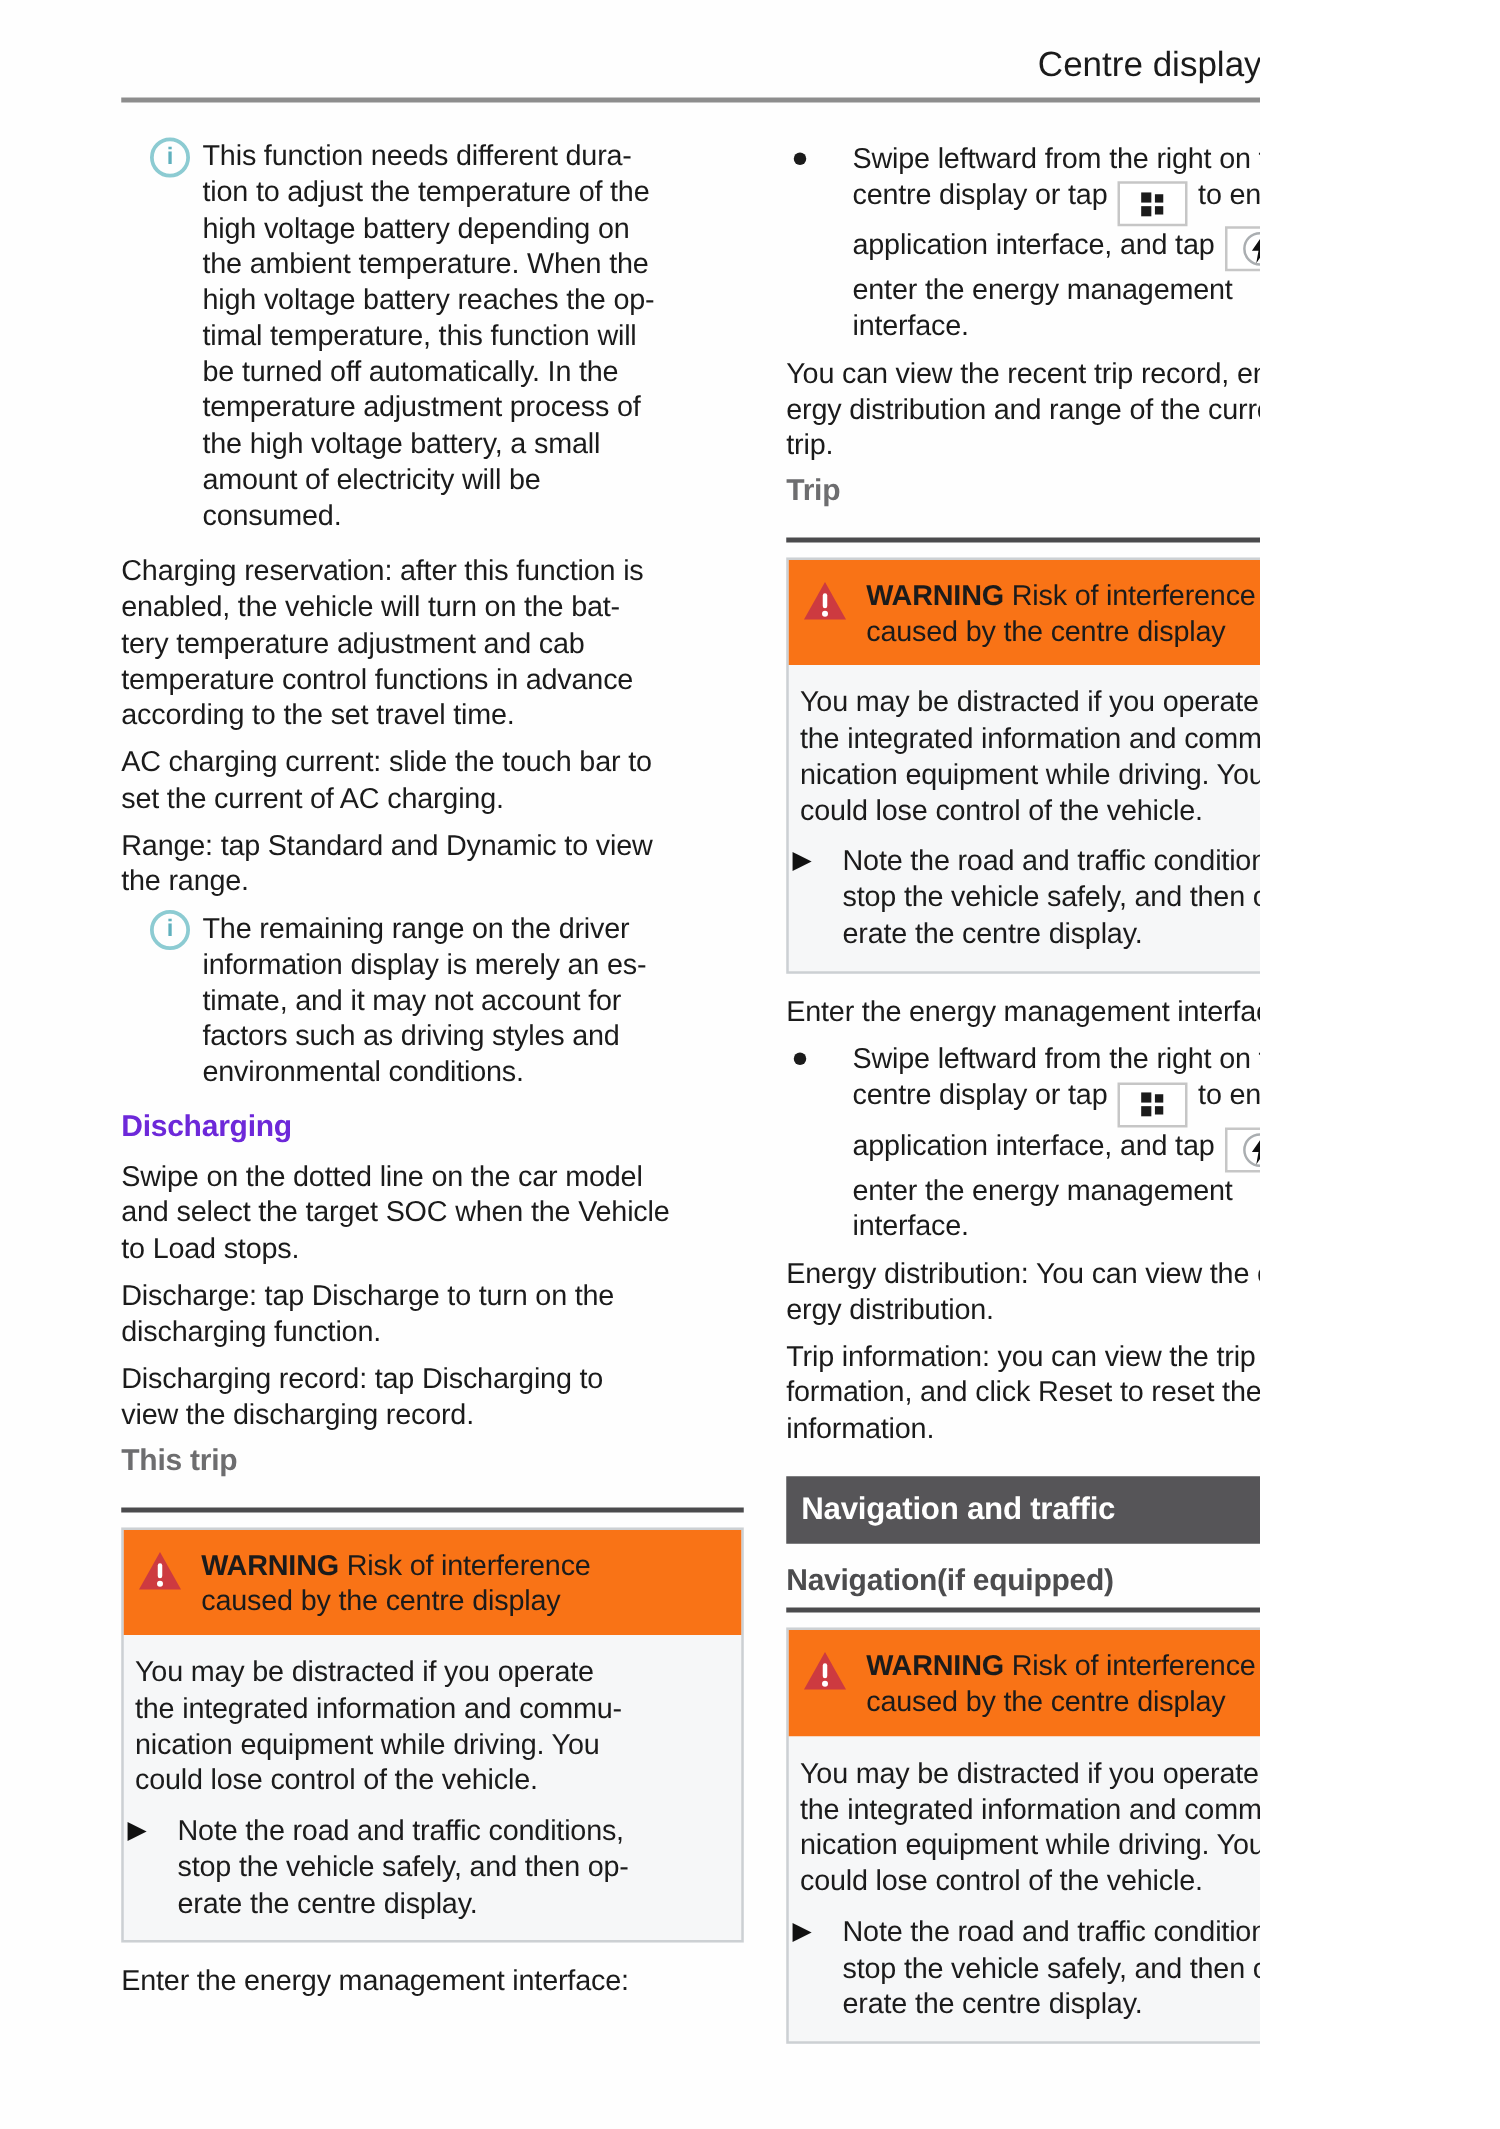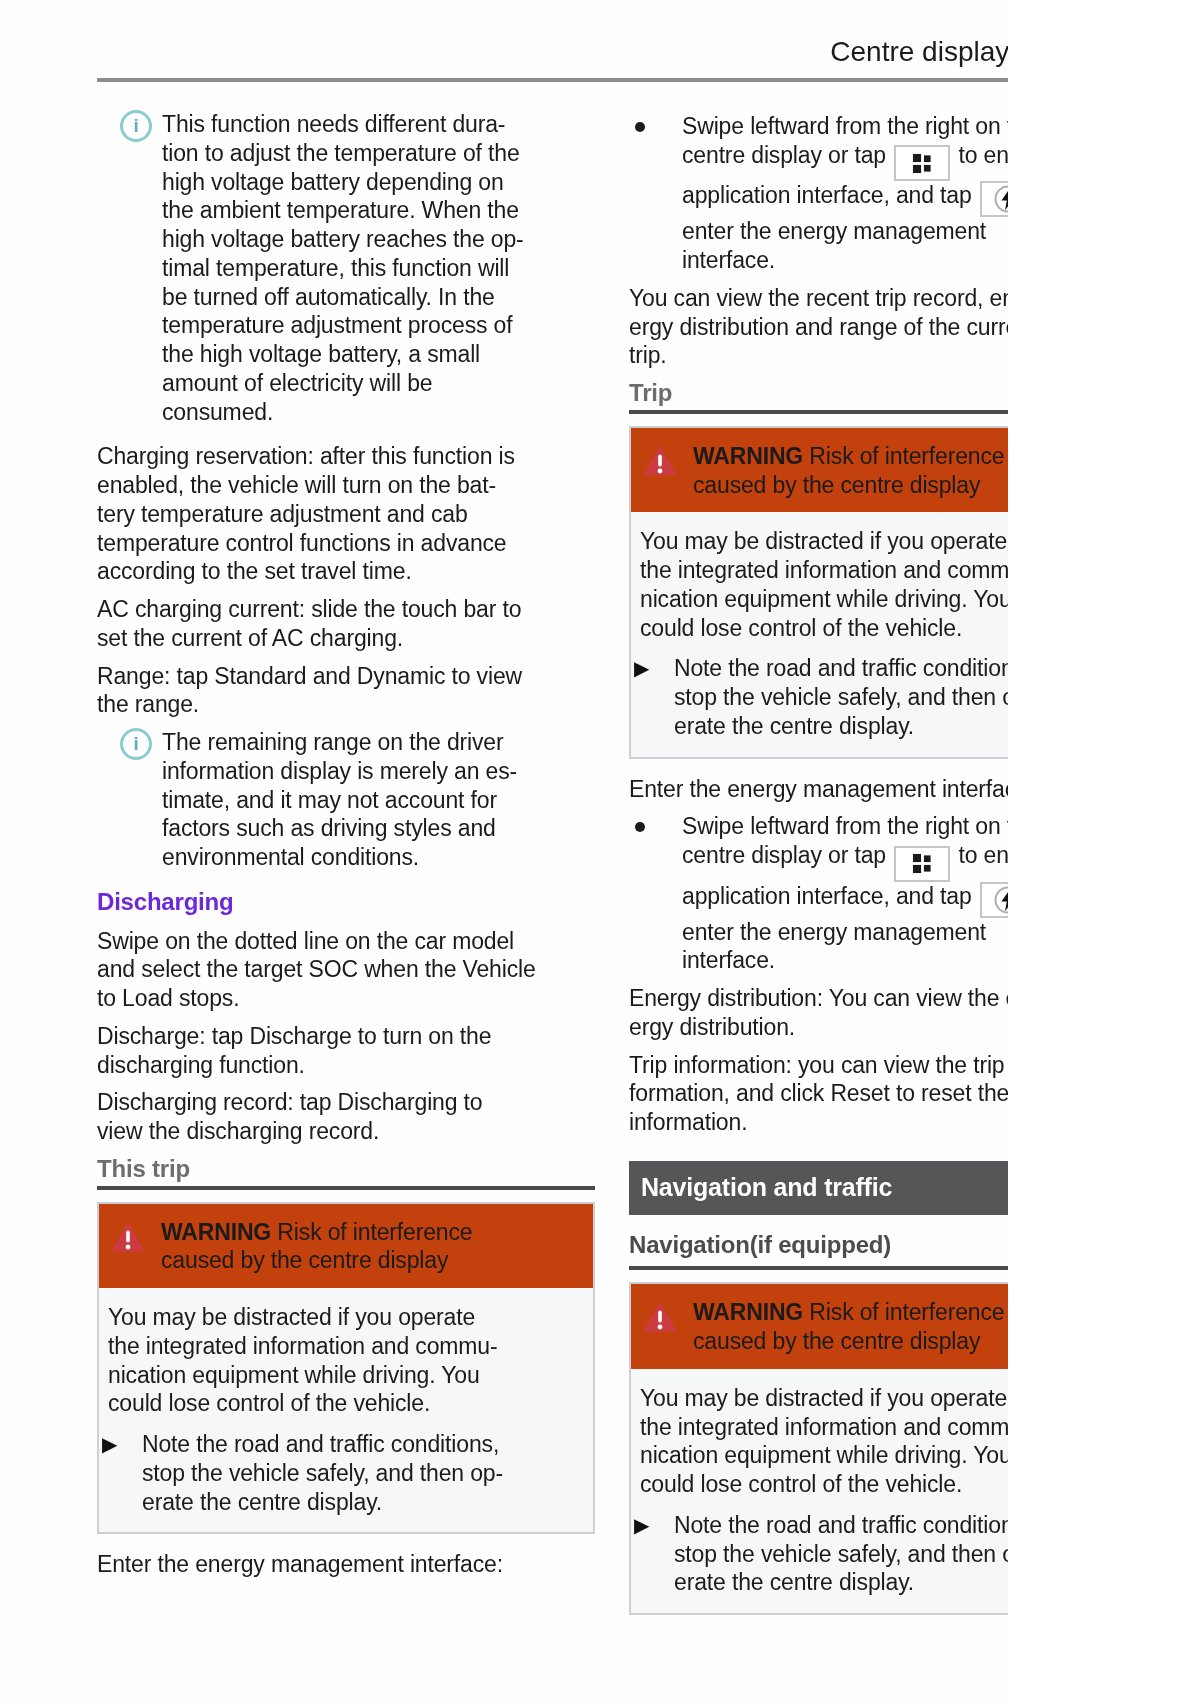--- a/index.html
+++ b/index.html
@@ -20,28 +20,28 @@
   .mt-lg{margin-top:16px;}
   
   .info-block{display:flex;margin:2px 0 16px 0;padding-left:23px;}
   .info-icon{flex:0 0 auto;width:32px;height:32px;box-sizing:border-box;border:3px solid #8ccbd2;
              border-radius:50%;color:#5fb0bd;display:flex;align-items:center;justify-content:center;
              font-weight:bold;font-size:19px;margin-top:0;}
   .info-text{margin-left:10px;}
   
   .subhead{font-size:24px;font-weight:bold;color:#6d28d9;margin:14px 0 10px 0;letter-spacing:-0.2px;}
   .grayhead{font-size:24px;font-weight:bold;color:#6d6d6f;border-bottom:4px solid #4b4b4d;
-            padding-bottom:2px;margin:4px 0 12px 0;letter-spacing:-0.2px;}
+            padding-bottom:22px;margin:4px 0 12px 0;letter-spacing:-0.2px;}
   .navbar{background:#565558;color:#ffffff;font-weight:bold;font-size:25px;
           padding:12px 12px 13px 12px;margin:24px 0 0 0;letter-spacing:-0.2px;}
   .navhead{font-size:24px;font-weight:bold;color:#4c4c4e;border-bottom:4px solid #4b4b4d;
            padding-bottom:7px;margin:16px 0 12px 0;letter-spacing:-0.2px;}
   
   .warnbox{border:2px solid #ccd0d3;background:#f6f7f8;margin:0 0 9px 0;}
-  .warnbox-hdr{background:#c2410c;display:flex;padding:14px 12px 13px 11px;}
+  .warnbox-hdr{background:#f97316;display:flex;padding:14px 12px 13px 11px;}
   .warn-tri{flex:0 0 auto;width:36px;margin-top:2px;}
   .warn-title{margin-left:15px;}
   .warn-label{font-weight:bold;}
   .warnbox-body{padding:15px 10px 16px 9px;}
   .warn-text{margin:0;}
   .warn-action{display:flex;margin-top:12px;}
   .warn-arrow{flex:0 0 40px;margin-left:-6px;font-size:20px;line-height:28.75px;color:#111;}
   .warn-action-text{margin:0;}
   
   .bullet{display:flex;margin:4px 0 9px 0;gap:24px;}

